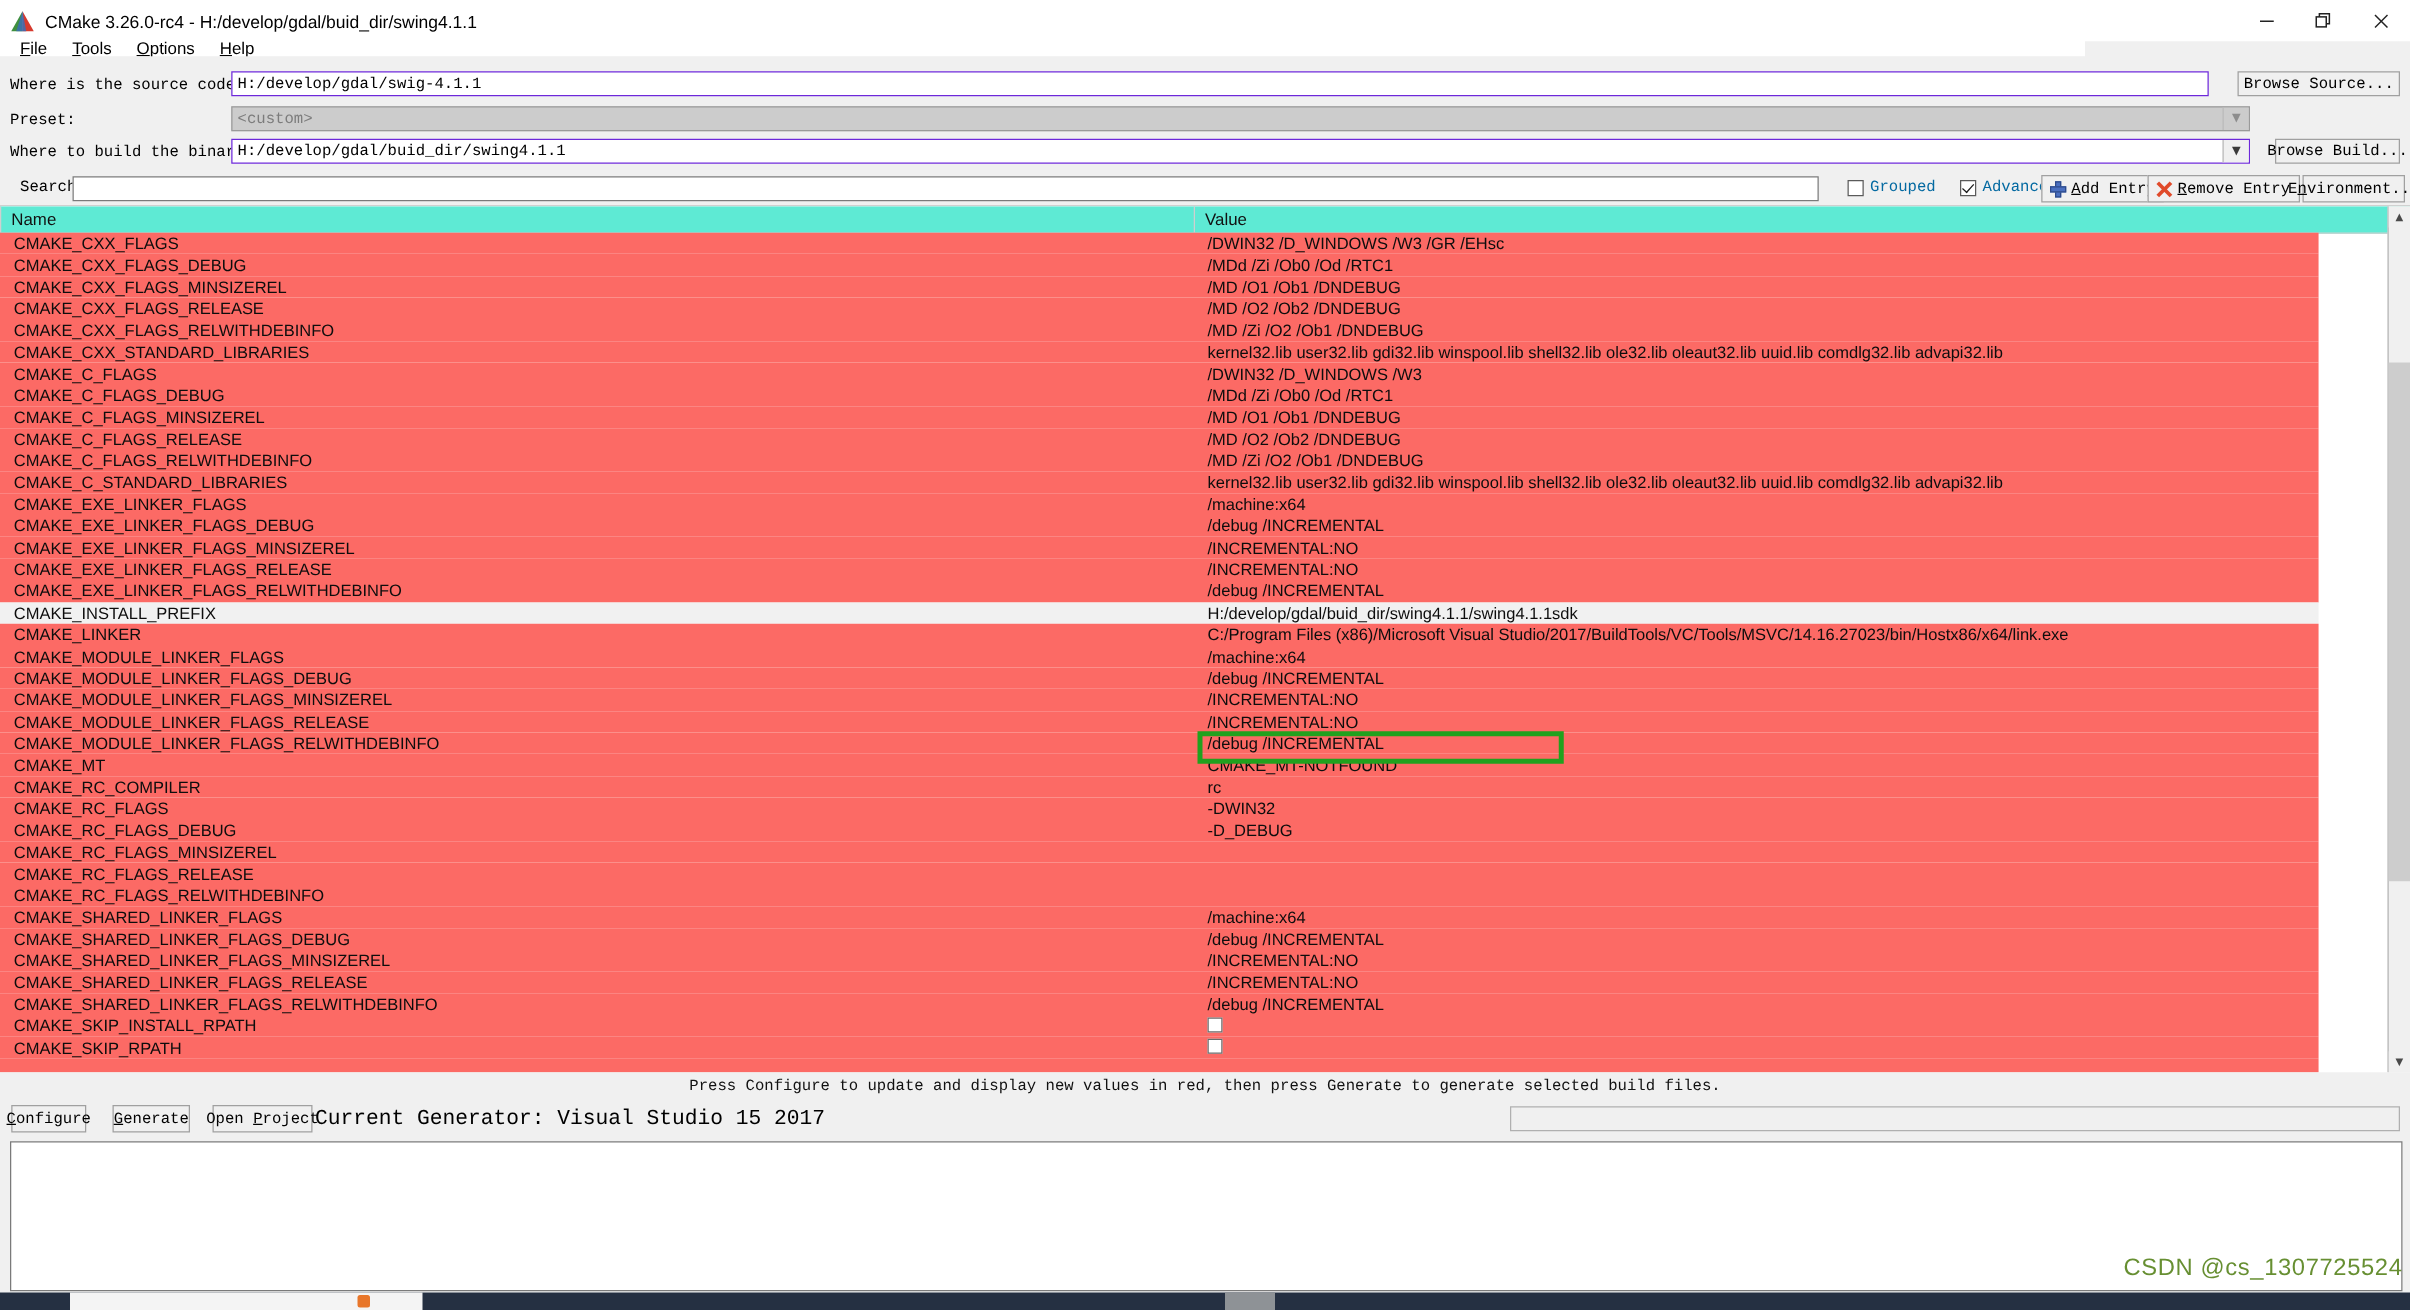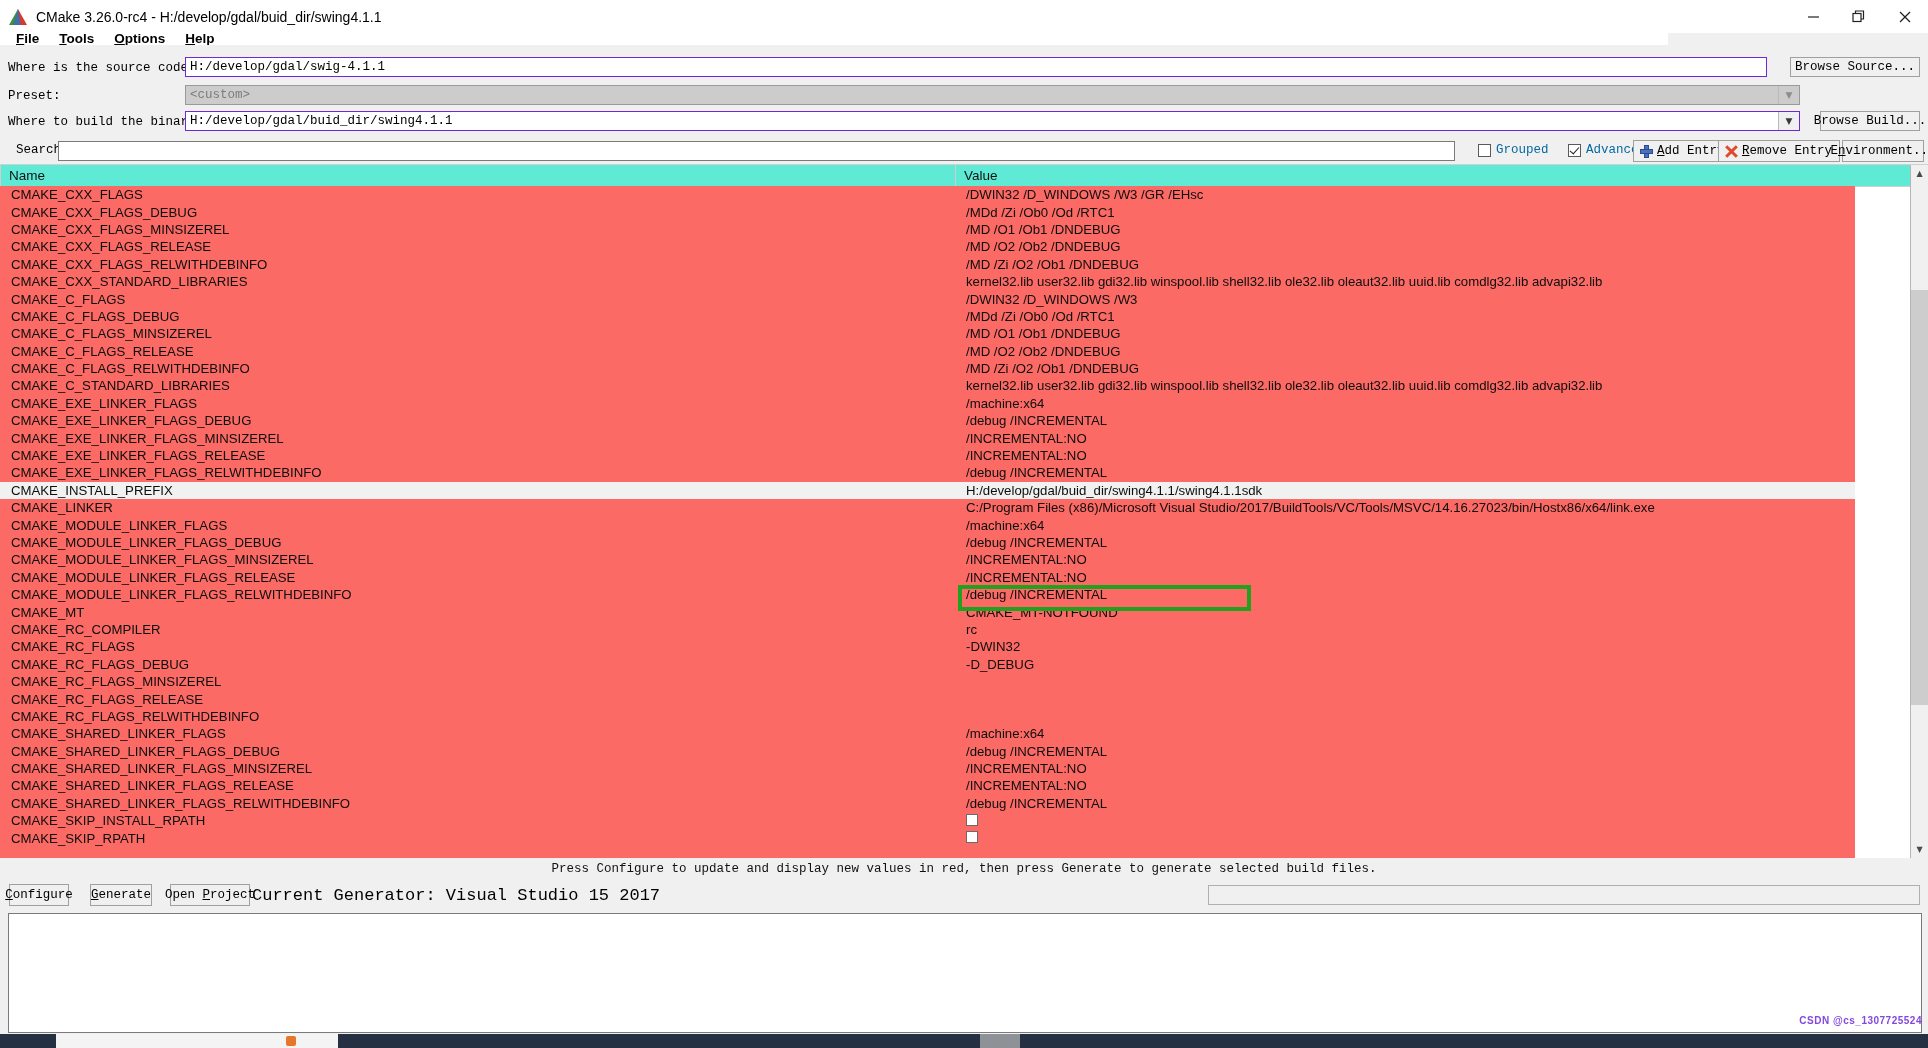--- a/index.html
+++ b/index.html
@@ -41,21 +41,20 @@
     font-family: "DejaVu Sans", sans-serif;
   }
   .win-btn.close { font-size: 17px; }
 
   
   .menubar {
     position: absolute; left: 0; top: 19px; width: 1668px; height: 24px;
     background: #ffffff;
     display: flex; align-items: center; padding-left: 6px;
     box-sizing: border-box;
-    font-weight: bold;
   }
   .menu-item {
     font-family: "Liberation Sans", sans-serif;
     font-size: 13.5px; color: #000;
     padding: 2px 10px;
     white-space: nowrap;
   }
   .menu-item u { text-decoration: underline; }
 
   
@@ -280,22 +279,22 @@
   }
 
   .logbox {
     position: absolute; left: 8px; top: 913px; width: 1914px; height: 120px;
     background: #ffffff; border: 1px solid #7a7a7a; box-sizing: border-box;
   }
 
   .watermark {
     position: absolute; right: 6px; bottom: 22px;
     font-family: "Liberation Sans", sans-serif;
-    font-size: 10px; color: #6d28d9; opacity: 0.85;
-    white-space: nowrap; letter-spacing: 0.5px; font-weight: bold;
+    font-size: 19px; color: #4d7c0f; opacity: 0.85;
+    white-space: nowrap; letter-spacing: 0.5px;
   }
 
   .taskbar {
     position: absolute; left: 0; bottom: 0; width: 1928px; height: 14px;
     background: #253042;
   }
   .taskbar-seg {
     position: absolute; top: 0; height: 14px;
   }
   .tb-white { background: #f4f4f4; }

